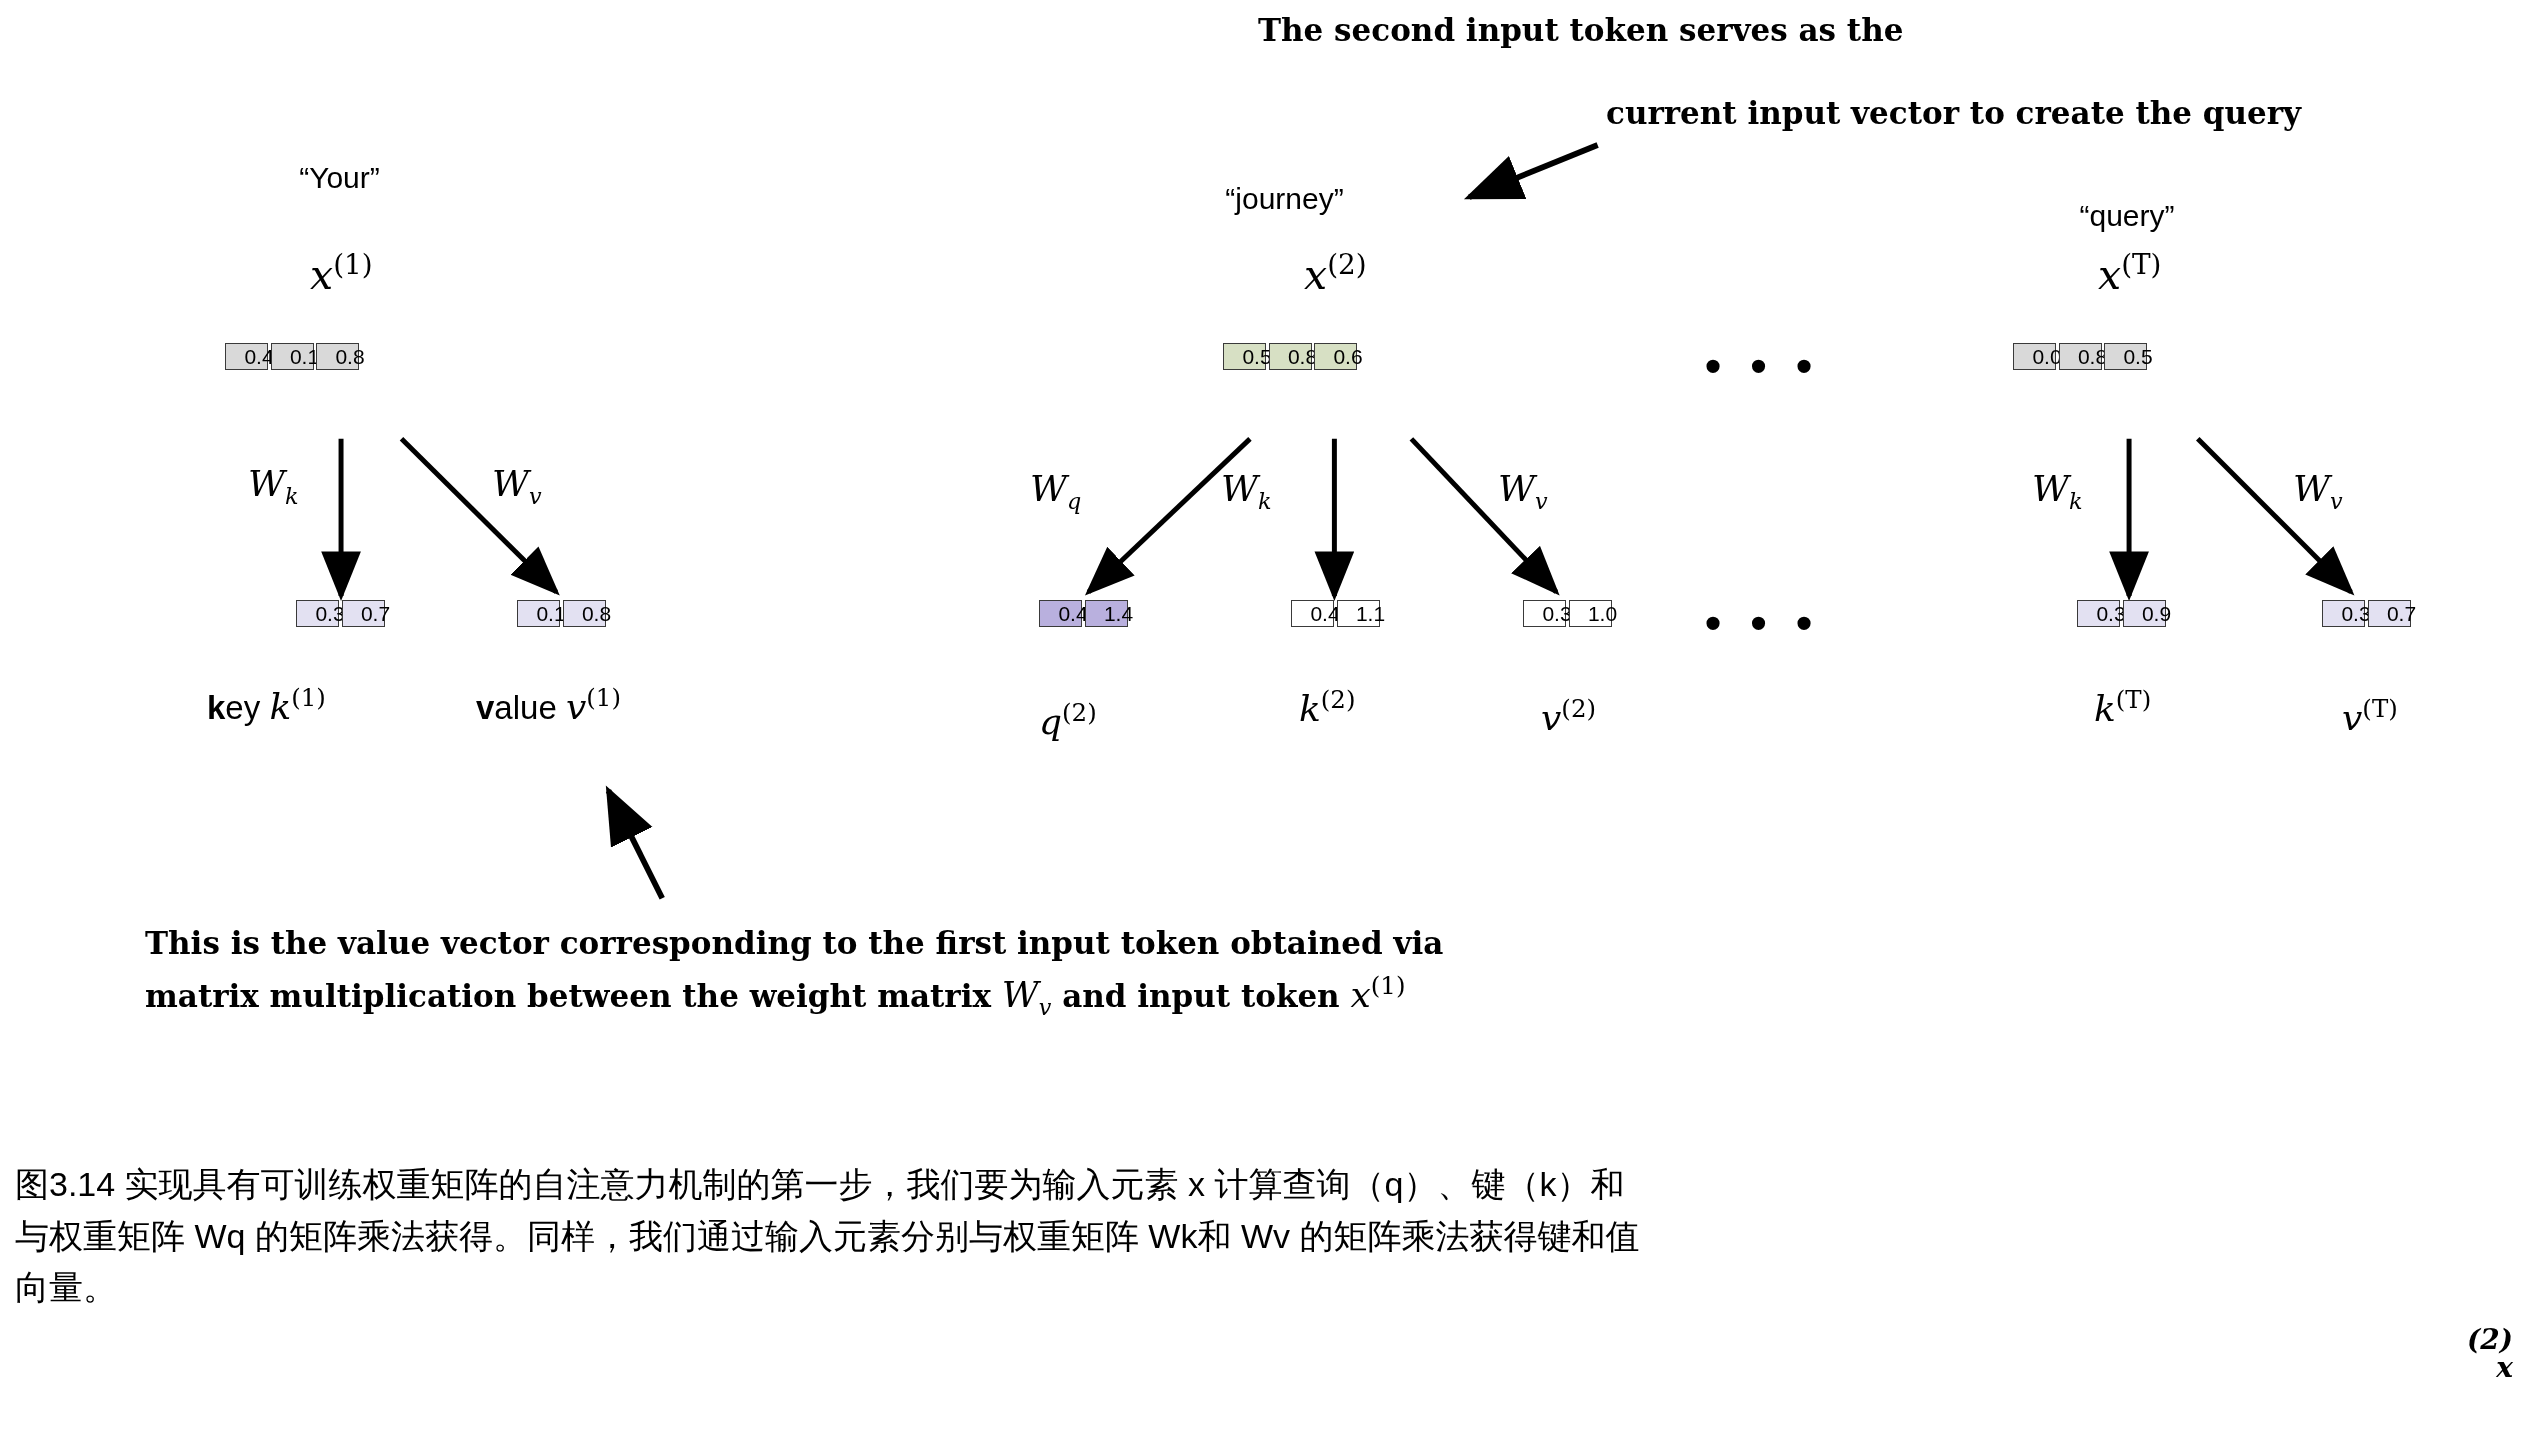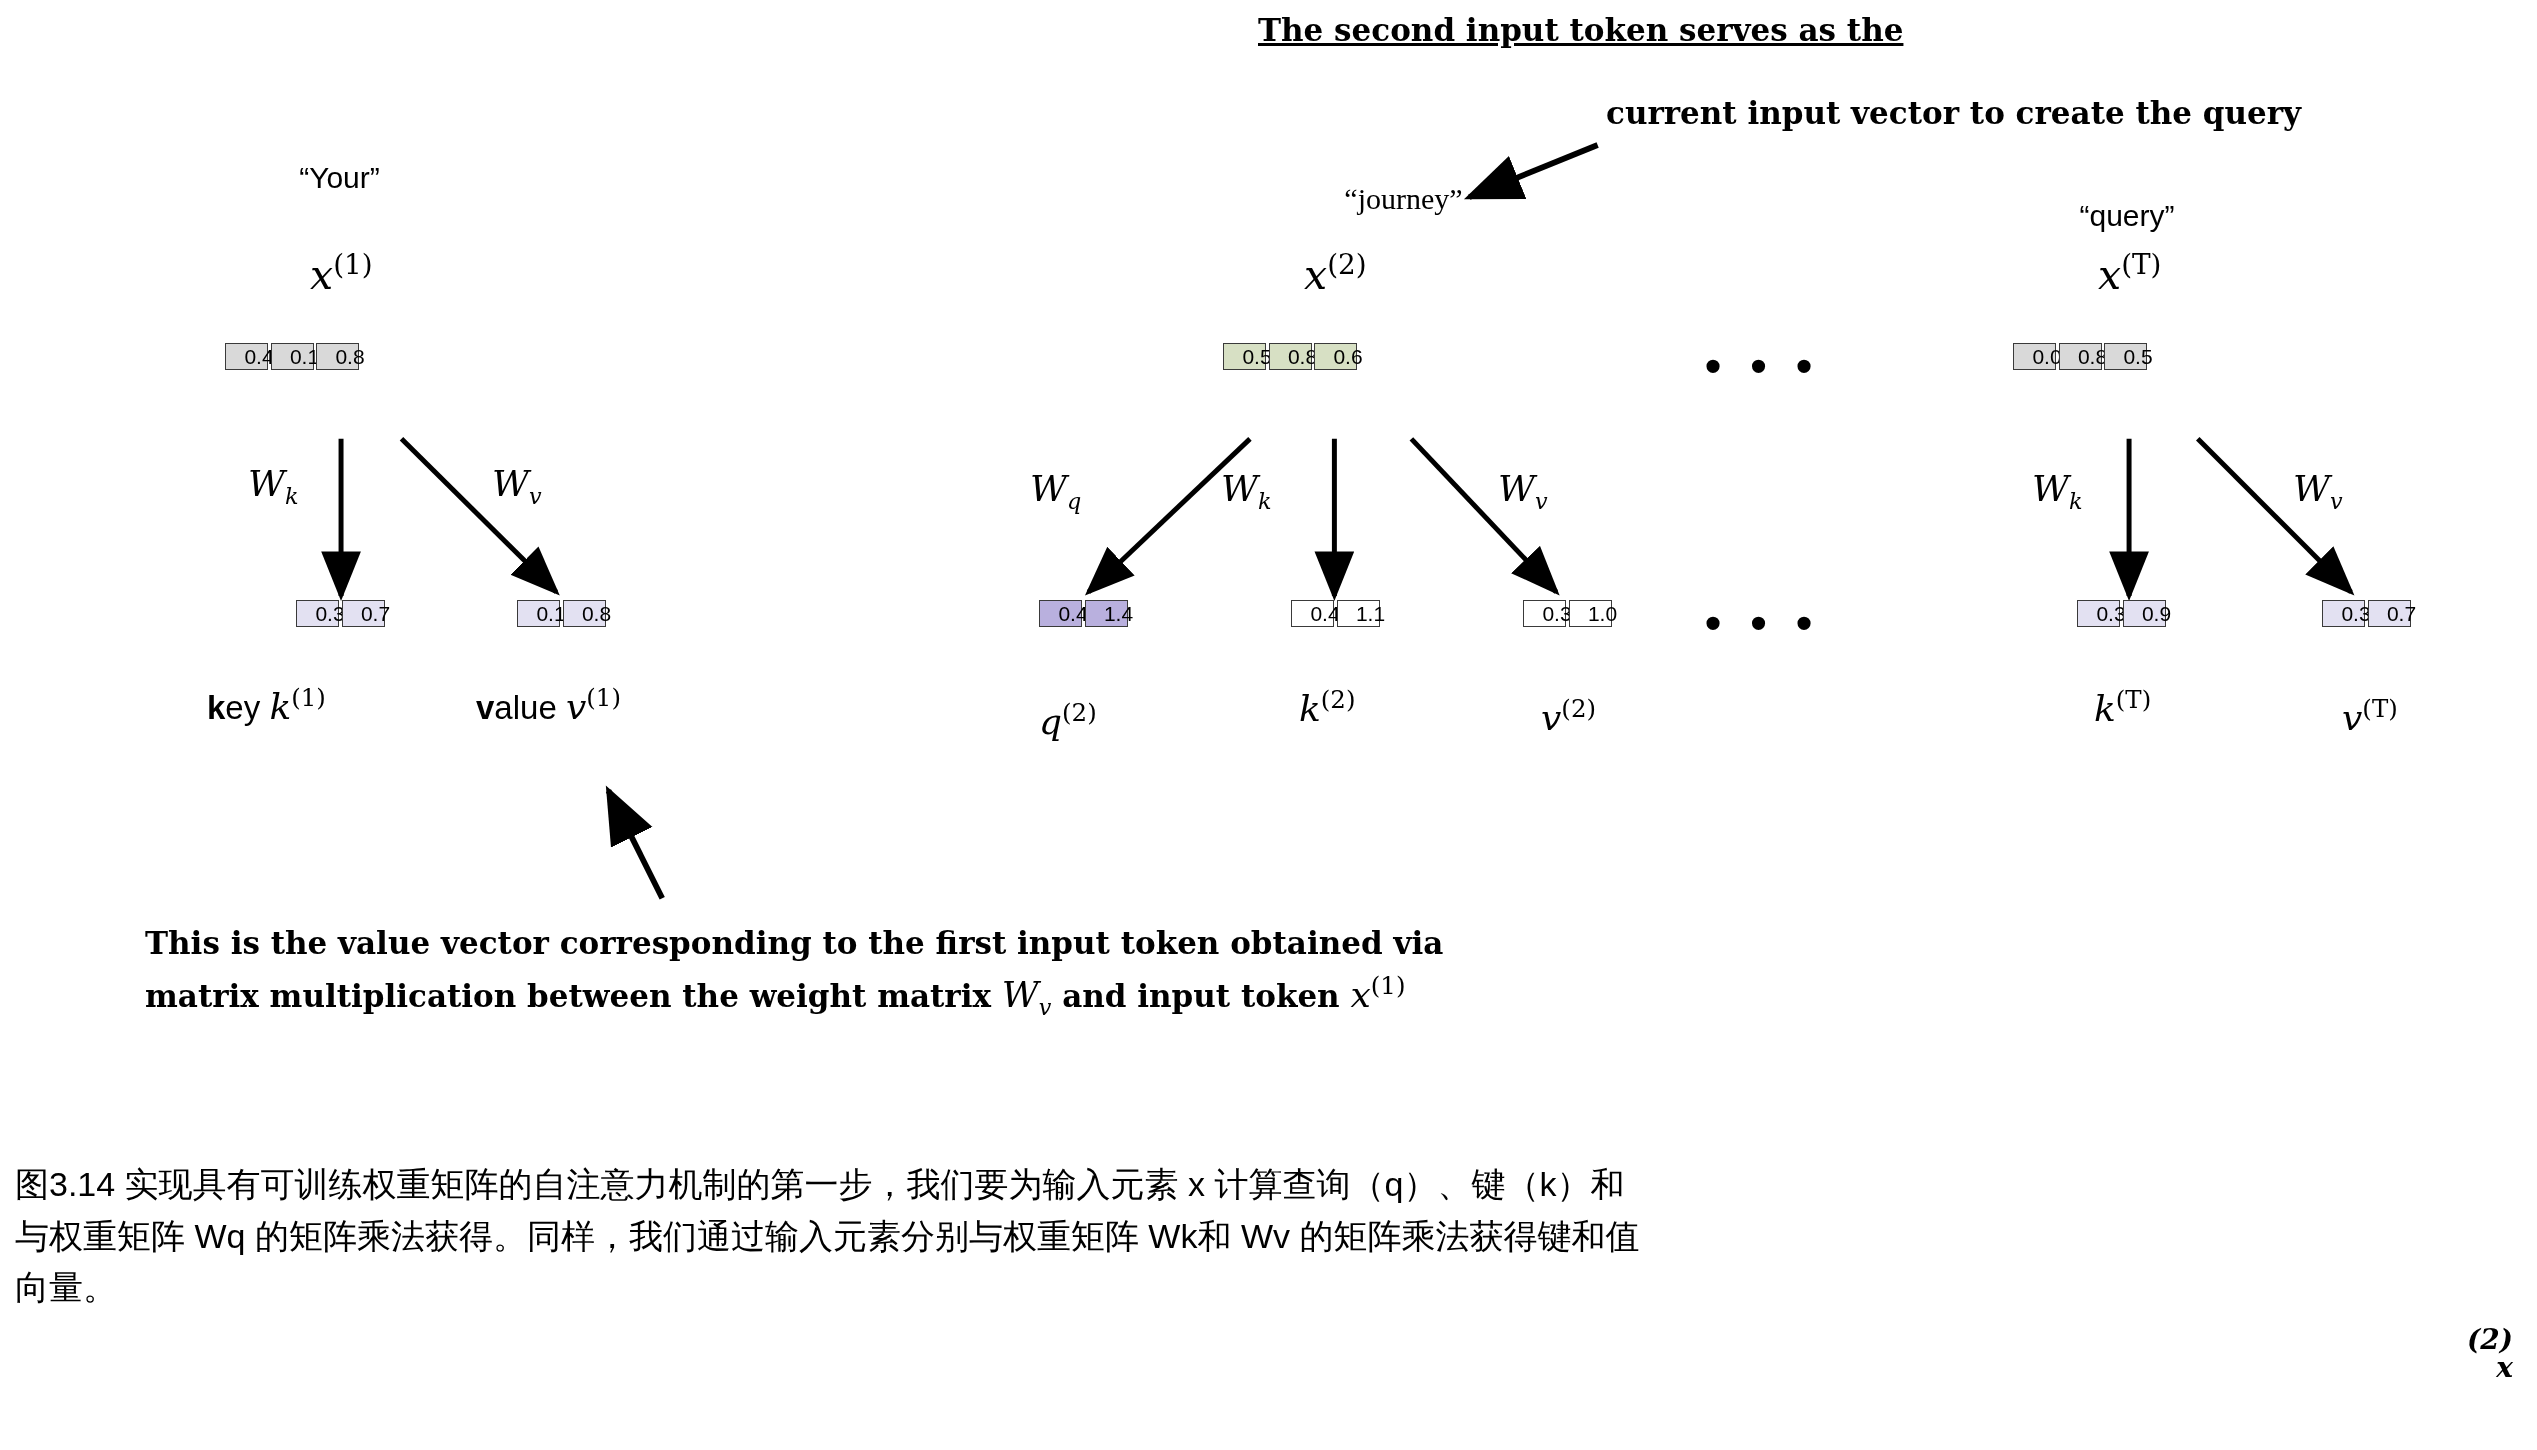--- a/index.html
+++ b/index.html
@@ -162,21 +162,21 @@
 
     <line x1="1612" y1="530" x2="1612" y2="720" stroke="#000" stroke-width="6" marker-end="url(#ah)"></line>
 
     <line x1="1705" y1="530" x2="1880" y2="715" stroke="#000" stroke-width="6" marker-end="url(#ah)"></line>
 
     <line x1="2572" y1="530" x2="2572" y2="720" stroke="#000" stroke-width="6" marker-end="url(#ah)"></line>
 
     <line x1="2655" y1="530" x2="2840" y2="715" stroke="#000" stroke-width="6" marker-end="url(#ah)"></line>
   </svg>
 
-  <div class="abs annot" style="left:1258px; top:8.3px;text-decoration:underline;">The second input token serves as the</div>
+  <div class="abs annot" style="left:1258px; top:8.3px;">The second input token serves as the</div>
   <div class="abs annot" style="left:1606px; top:91px;">current input vector to create the query</div>
 
   <div class="abs token-label" style="left:232px; top:161px; width:215px;">“Your”</div>
 
   <div class="abs math math-big" style="left:310px; top:248px;">
     <span>x</span><span class="sup">(1)</span>
   </div>
 
   <div class="vec" style="left:225px; top:343px;">
     <div class="cell grey">0.4</div>
@@ -201,21 +201,21 @@
   </div>
 
   <div class="abs" style="left:207px; top:683px; font-family:'Liberation Sans',sans-serif; font-size:33px;">
     <b>k</b><span>ey </span><span class="math"><span>k</span><span class="sup">(1)</span></span>
   </div>
 
   <div class="abs" style="left:476px; top:683px; font-family:'Liberation Sans',sans-serif; font-size:33px;">
     <b>v</b><span>alue </span><span class="math"><span>v</span><span class="sup">(1)</span></span>
   </div>
 
-  <div class="abs token-label" style="left:1267px; top:182px; width:273px;font-family:Liberation Serif, serif;">“journey”</div>
+  <div class="abs token-label" style="left:1148px; top:182px; width:273px;">“journey”</div>
 
   <div class="abs math math-big" style="left:1304px; top:248px;">
     <span>x</span><span class="sup">(2)</span>
   </div>
 
   <div class="vec" style="left:1223px; top:343px;">
     <div class="cell green">0.5</div>
     <div class="cell green">0.8</div>
     <div class="cell green">0.6</div>
   </div>

